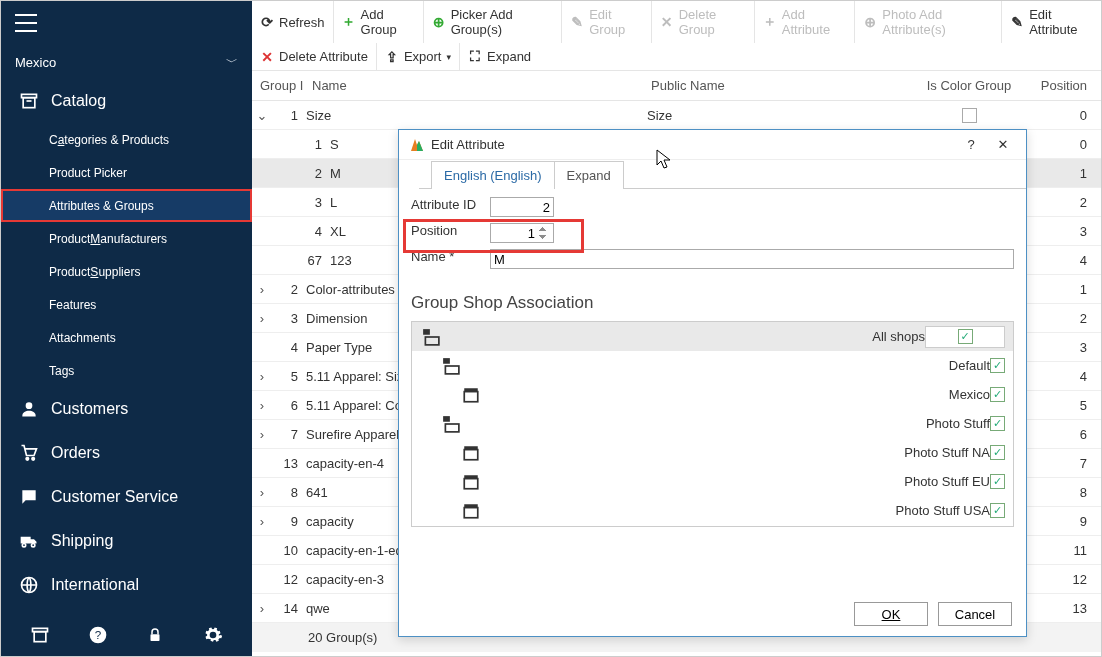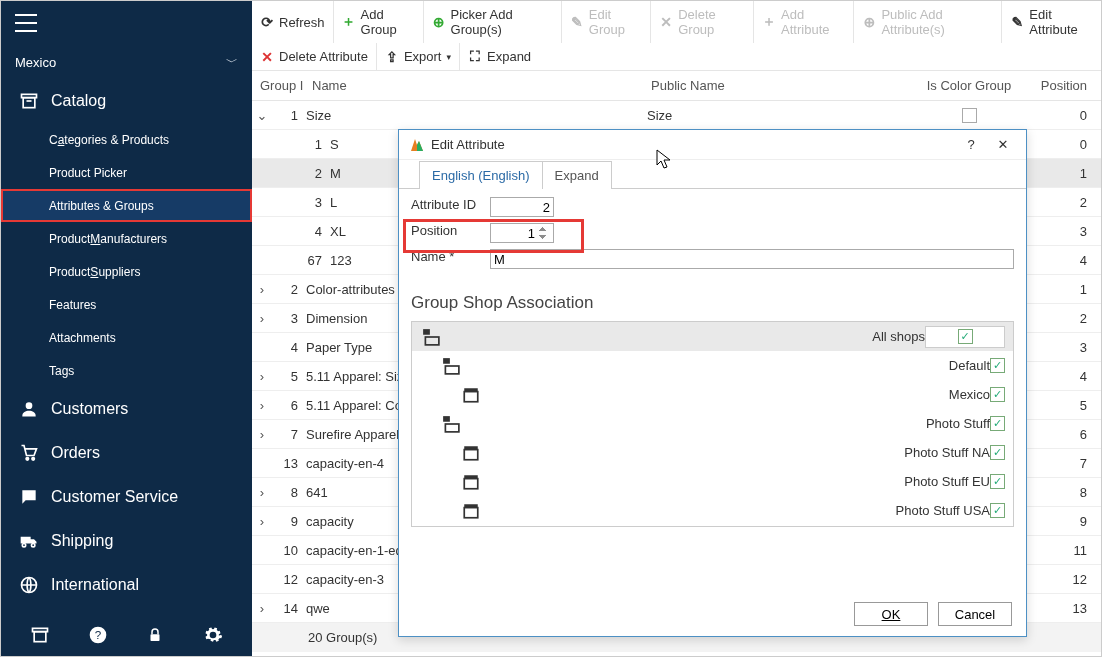--- a/index.html
+++ b/index.html
@@ -50,21 +50,21 @@
   .grow.child .c-id { width:32px; }
   .grow.child.selected { background:#e9e9e9; }
   .grow.child .c-name { padding-left:2px; }
   .cbx { width:15px; height:15px; border:1px solid #aaa; display:inline-block; }
   .footer-row { height:29px; display:flex; align-items:center; justify-content:flex-start; background:#f3f3f3; padding-left:56px; font-size:13px; }
   
   .dialog { position:absolute; left:146px; top:128px; width:629px; height:508px; background:#fff; border:1px solid #4d90c4; display:flex; flex-direction:column; box-shadow:0 3px 10px rgba(0,0,0,0.15); }
   .dlg-title { height:30px; display:flex; align-items:center; padding:0 10px; font-size:13px; gap:6px; border-bottom:1px solid #eee; }
   .dlg-title .spacer { flex:1; }
   .dlg-title .tbtn { width:26px; text-align:center; cursor:pointer; }
-  .tabs { display:flex; gap:0; border-bottom:1px solid #ccc; padding-left:20px; }
+  .tabs { display:flex; gap:0; border-bottom:1px solid #ccc; padding-left:12px;margin-left:20px; }
   .tab { padding:6px 12px; border:1px solid #ccc; border-bottom:none; margin-right:-1px; font-size:13px; cursor:pointer; position:relative; top:1px; background:#fff; }
   .tab.active { background:#fff; color:#2b6aa6; }
   .tab.inactive { color:#555; }
   .dlg-body { padding:8px 12px; flex:1; overflow:hidden; }
   .frow { display:flex; align-items:flex-start; height:26px; gap:13px; }
   .frow .flabel { width:66px; text-align:left; font-size:13px; }
   .frow input[type=text], .frow input[type=number] { height:20px; border:1px solid #aaa; padding:0 3px; font-size:13px; }
   .frow.highlight { position:relative; }
   .frow.highlight::after { content:""; position:absolute; left:-8px; right:430px; top:-4px; bottom:-4px; border:3px solid #e53935; pointer-events:none; }
   .gsa-title { margin-top:18px; font-size:17px; color:#444; margin-bottom:8px; }
@@ -204,21 +204,21 @@
       <div class="btn disabled">
           <span class="ti">✕</span>
           <span>Delete Group</span>
         </div>
       <div class="btn disabled">
           <span class="ti">＋</span>
           <span>Add Attribute</span>
         </div>
       <div class="btn disabled">
           <span class="ti">⊕</span>
-          <span>Public Add Attribute(s)</span>
+          <span>Photo Add Attribute(s)</span>
         </div>
       <div class="btn">
           <span class="ti">✎</span>
           <span>Edit Attribute</span>
         </div>
     </div>
     <div class="row">
       <div class="btn">
           <span class="ti" style="color:#d33">✕</span>
           <span>Delete Attribute</span>

